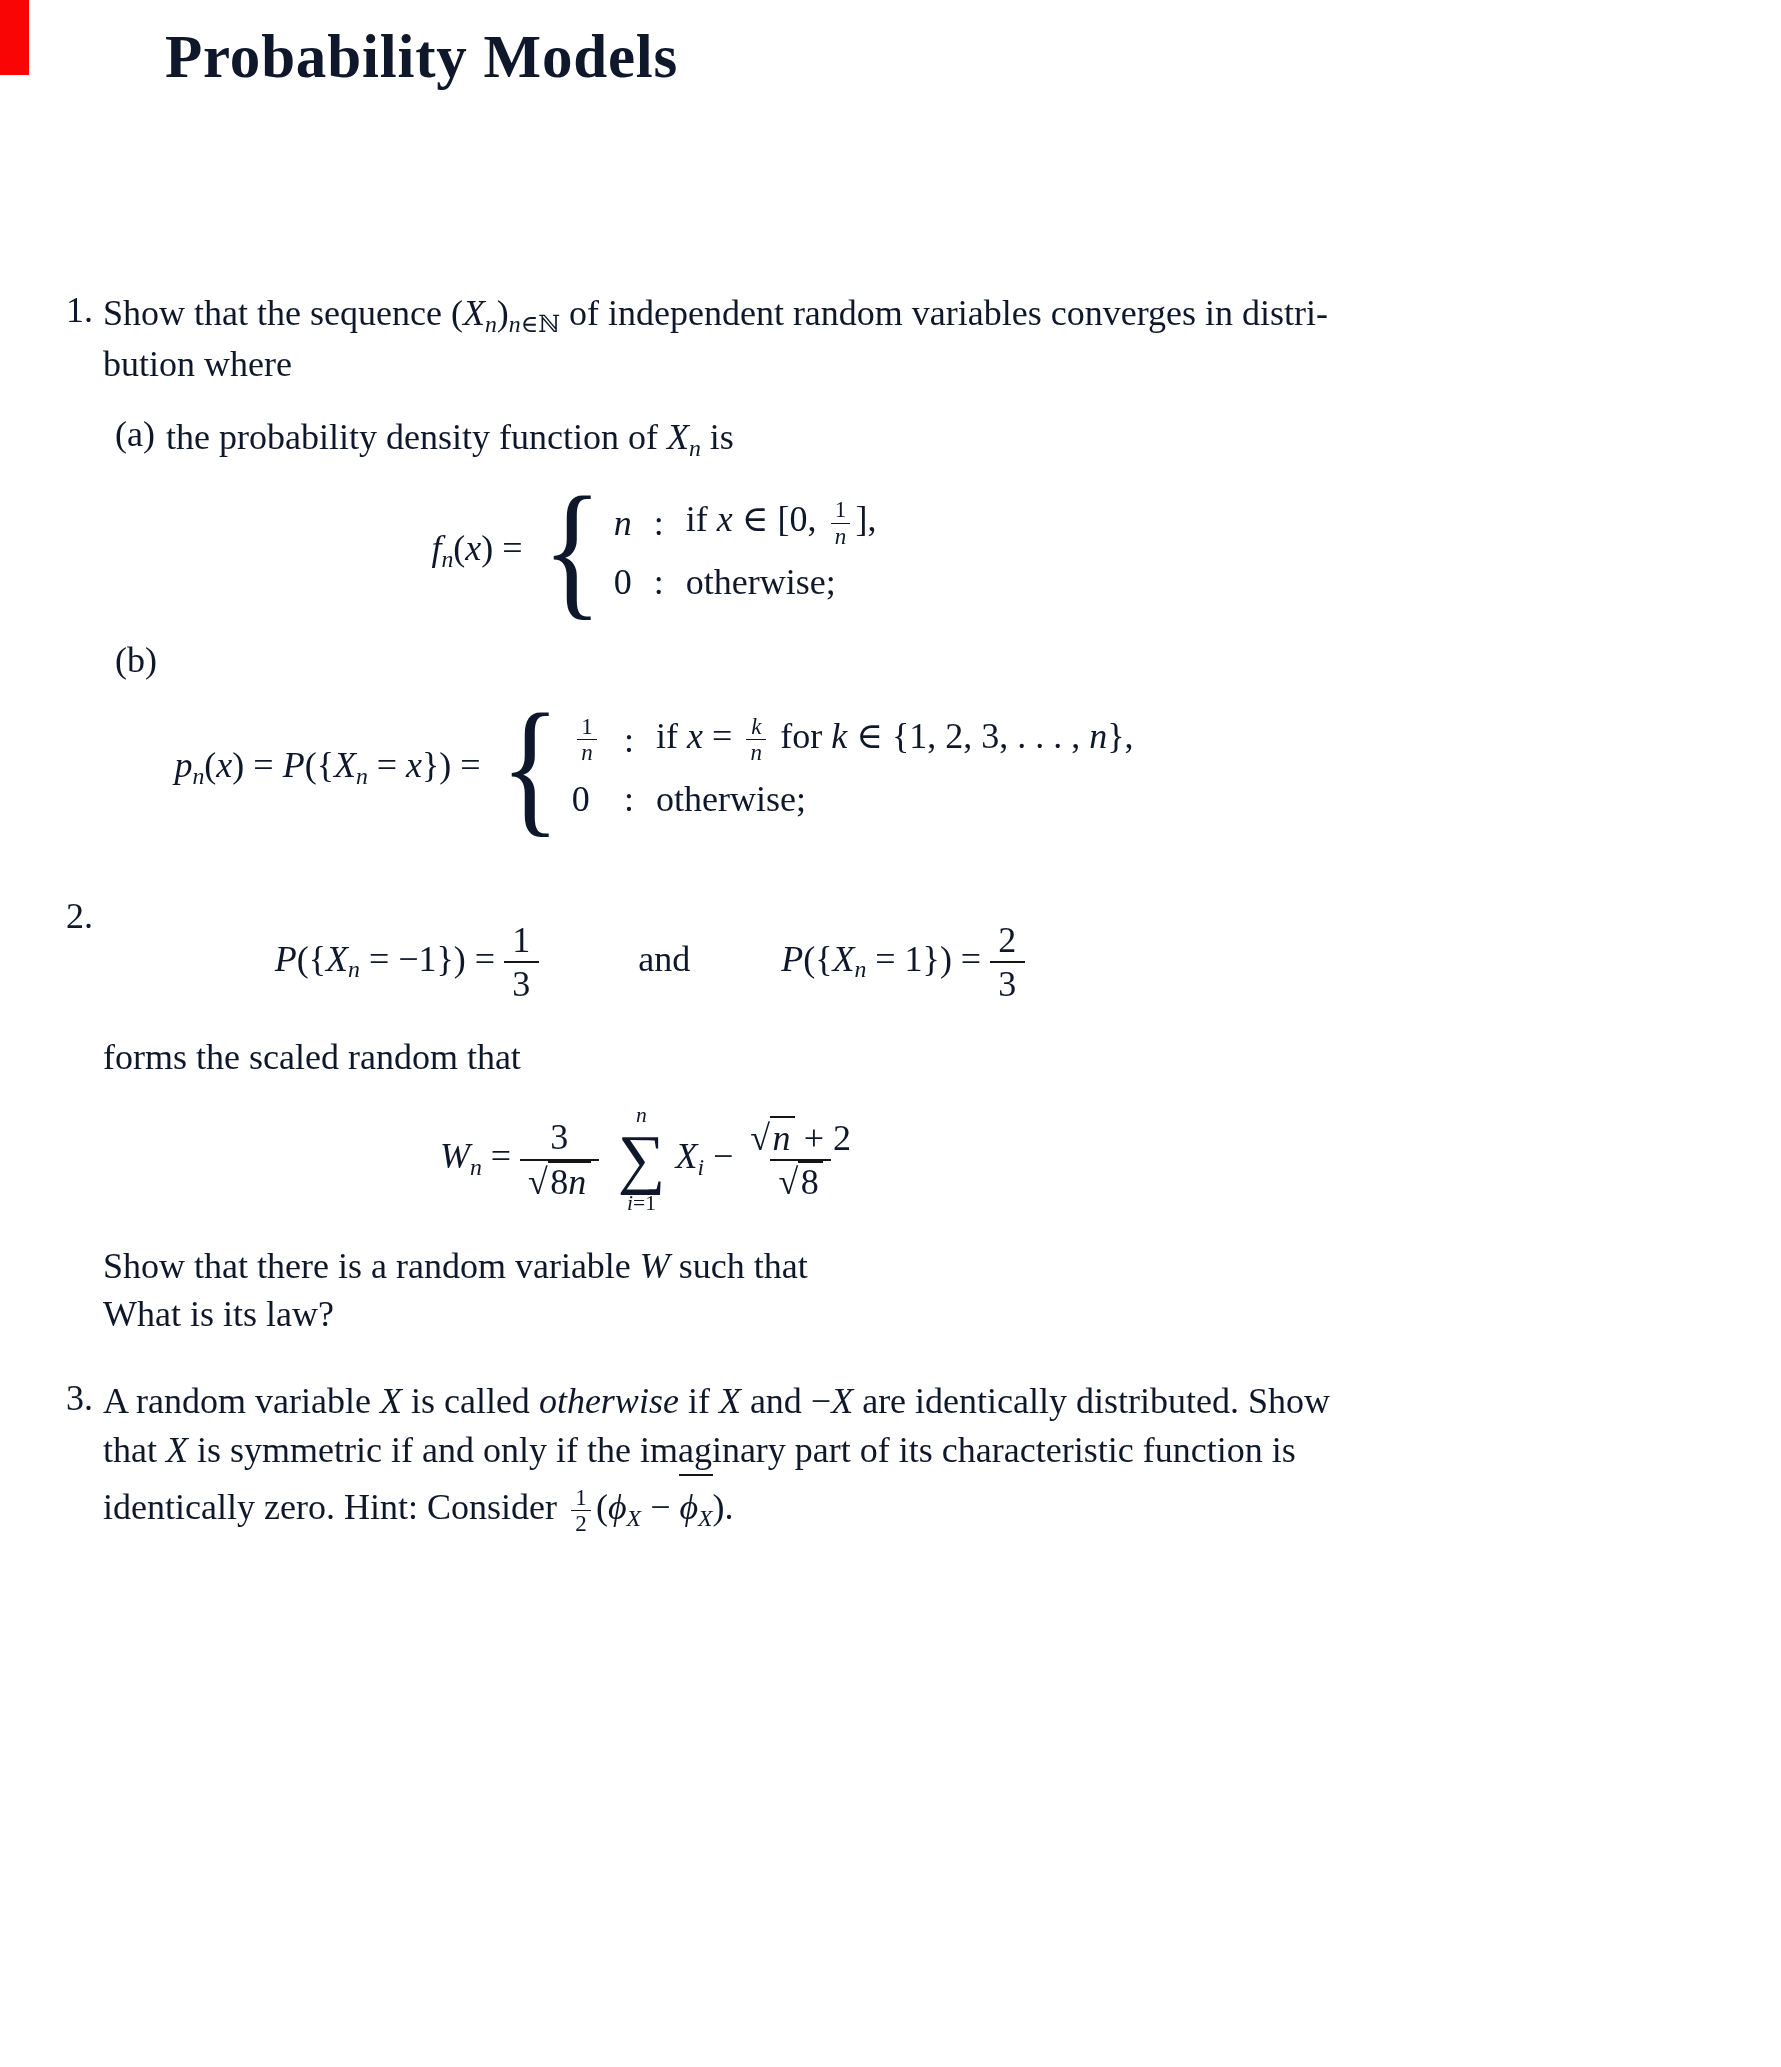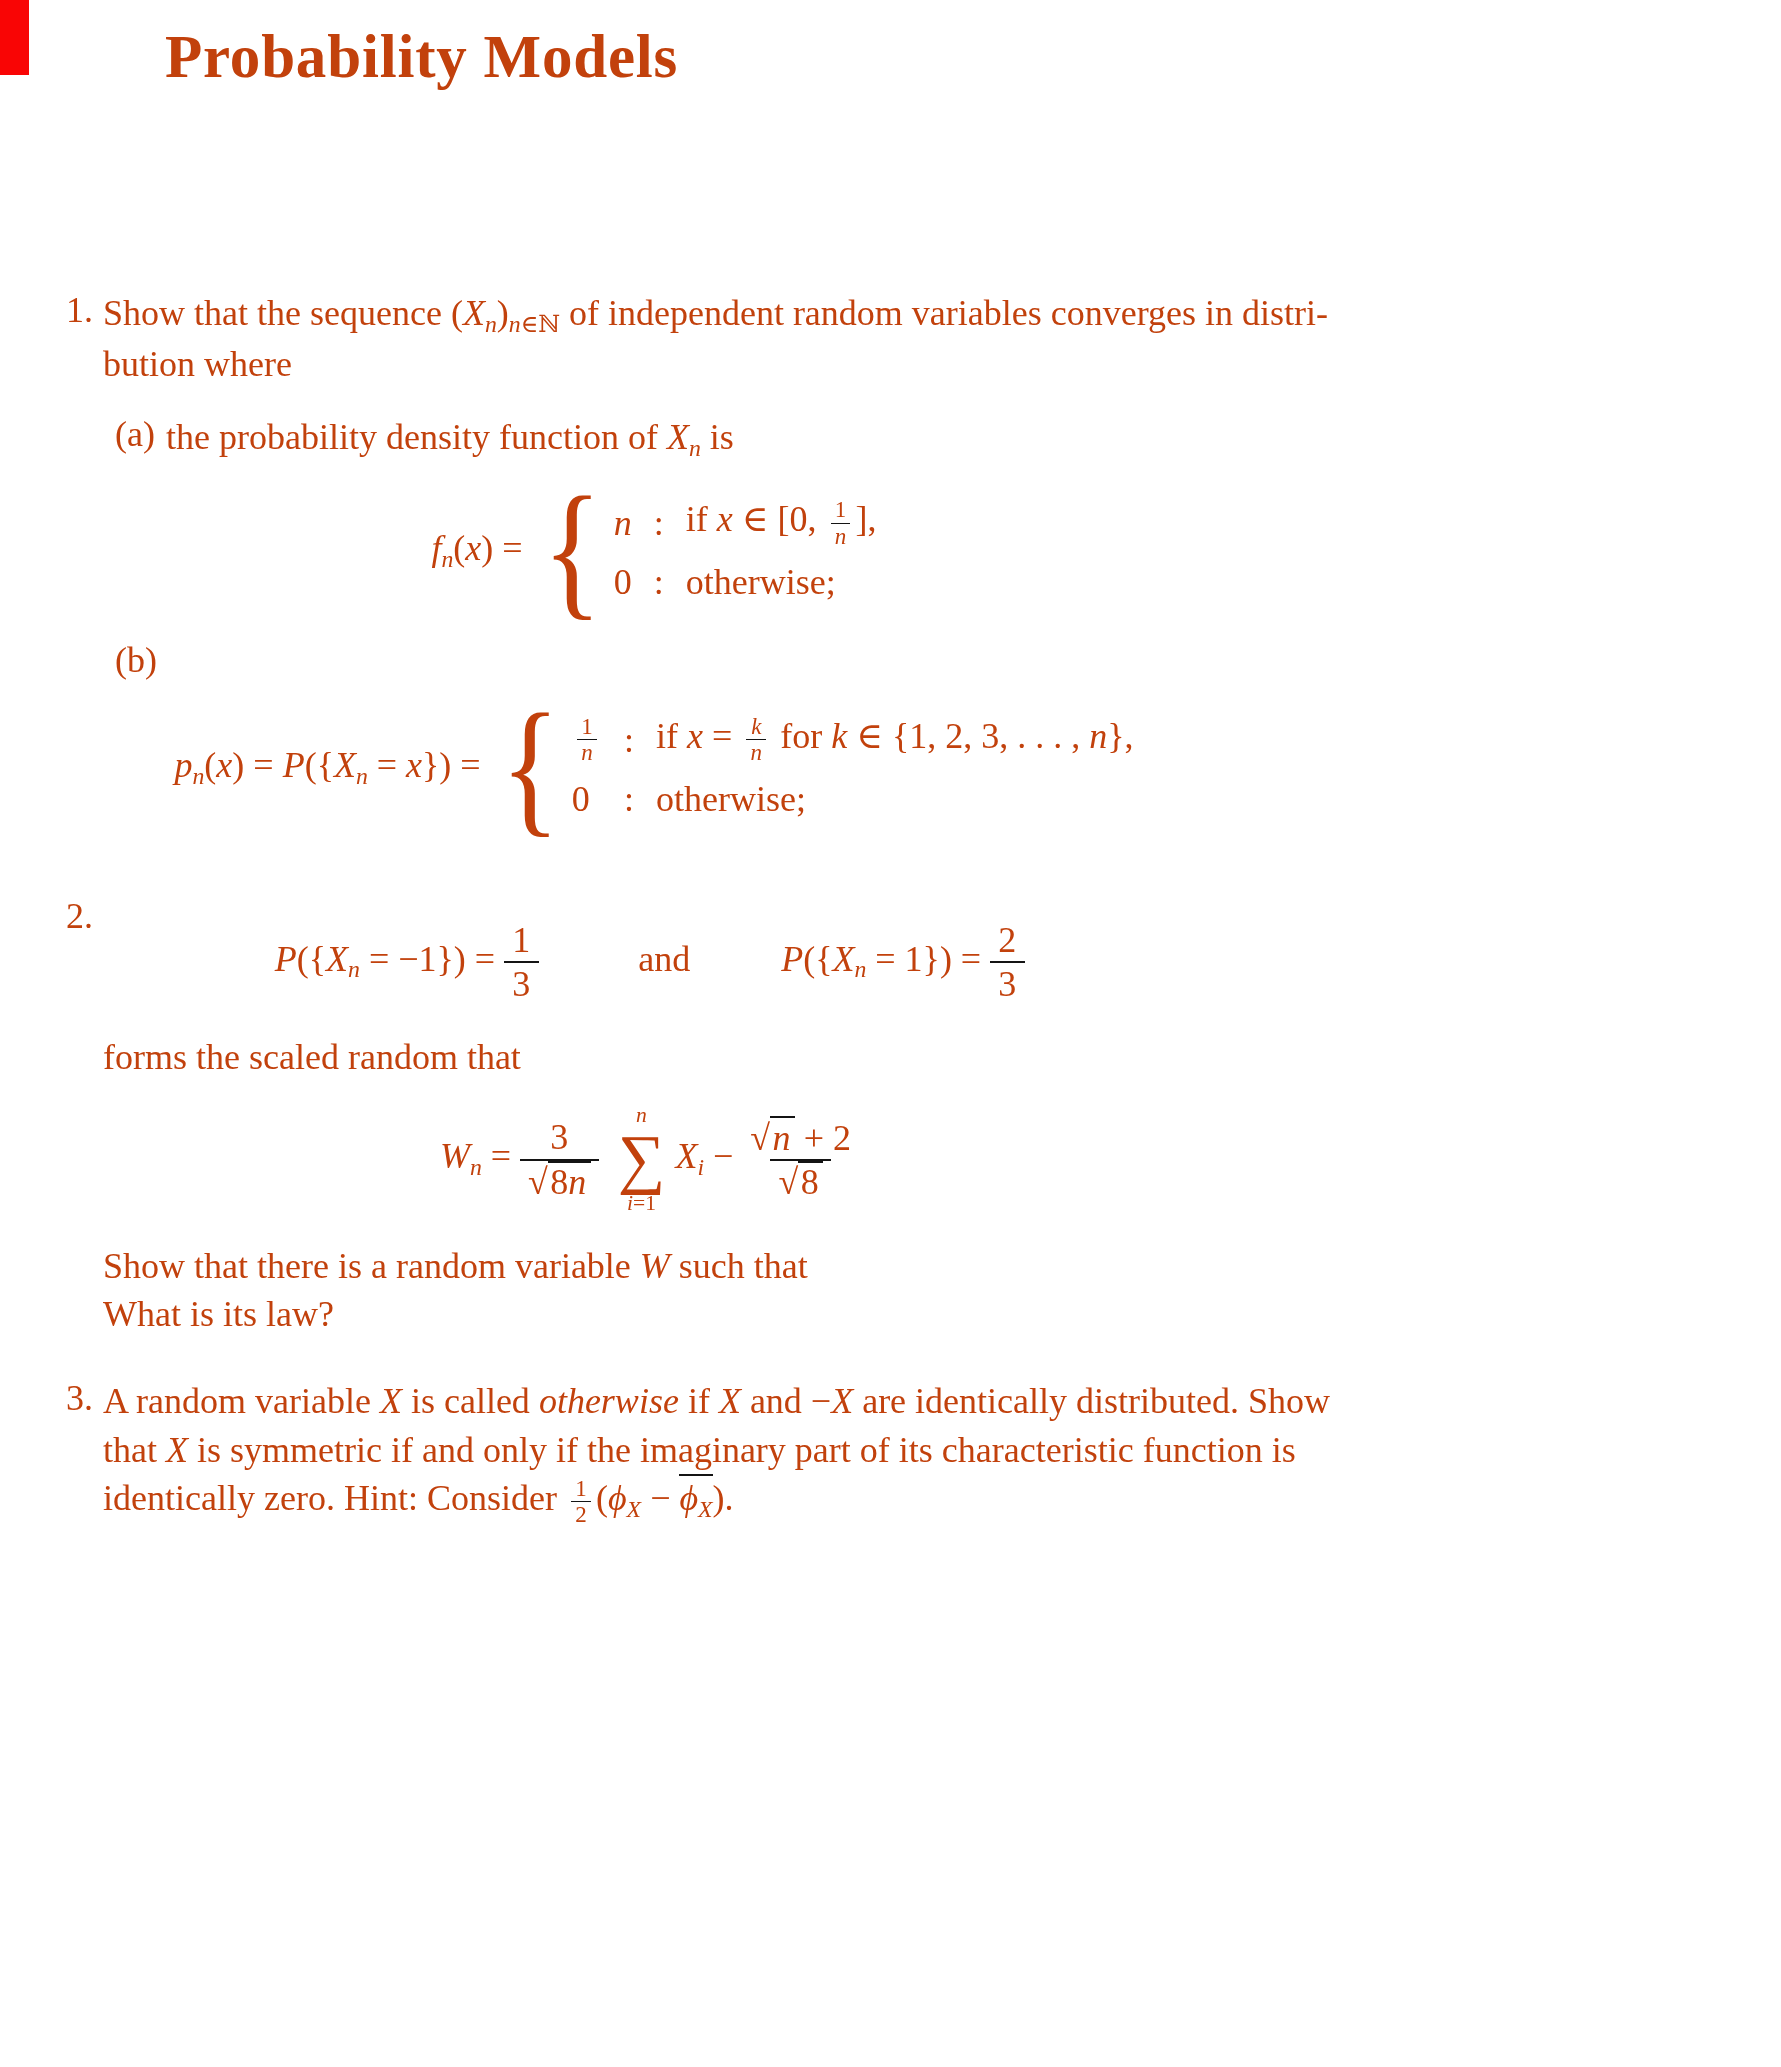--- a/index.html
+++ b/index.html
@@ -1,21 +1,21 @@
 <!DOCTYPE html>
 <html style="font-size:13.6px"><head>
 <meta charset="utf-8">
 <style>
   * { margin:0; padding:0; box-sizing:border-box; }
   html,body { background:#e9e9e9; }
   .page {
     position:relative;
     width:1782px; height:2067px;
     background:#ffffff;
-    color:#c2410c;
+    color:#0f172a;
     font-family:"Liberation Serif","DejaVu Serif",serif;
     font-size:36px;
     overflow:hidden;
     margin:0 auto;
   }
   .corner-marker {
     position:absolute; left:0; top:0;
     width:29px; height:75px;
     background:#f90505;
   }
@@ -79,21 +79,21 @@
   .op-sym { font-size:1.85em; line-height:0.85; }
   .op-bot { font-size:0.6em; margin-top:6px; line-height:1; }
 
   .dstack {
     display:inline-flex; flex-direction:column; align-items:center;
     vertical-align:middle; margin:0 10.2px; line-height:1;
   }
   .dtop { font-size:0.58em; line-height:1; margin-bottom:-1.7px; }
   .darr { font-size:1.05em; line-height:0.9; }
 
-  .ol { display:inline-block; border-top:2.1px solid #141414; padding-top:4px; line-height:1.05; }
+  .ol { display:inline-block; border-top:2.1px solid #141414; padding-top:13px; line-height:1.05; }
 
   .andsp { display:inline-block; margin:0 91px; }
 </style>
 </head>
 <body>
 
 <div class="page">
   <div class="corner-marker"></div>
 
   <h1 class="title">Probability Models</h1>

